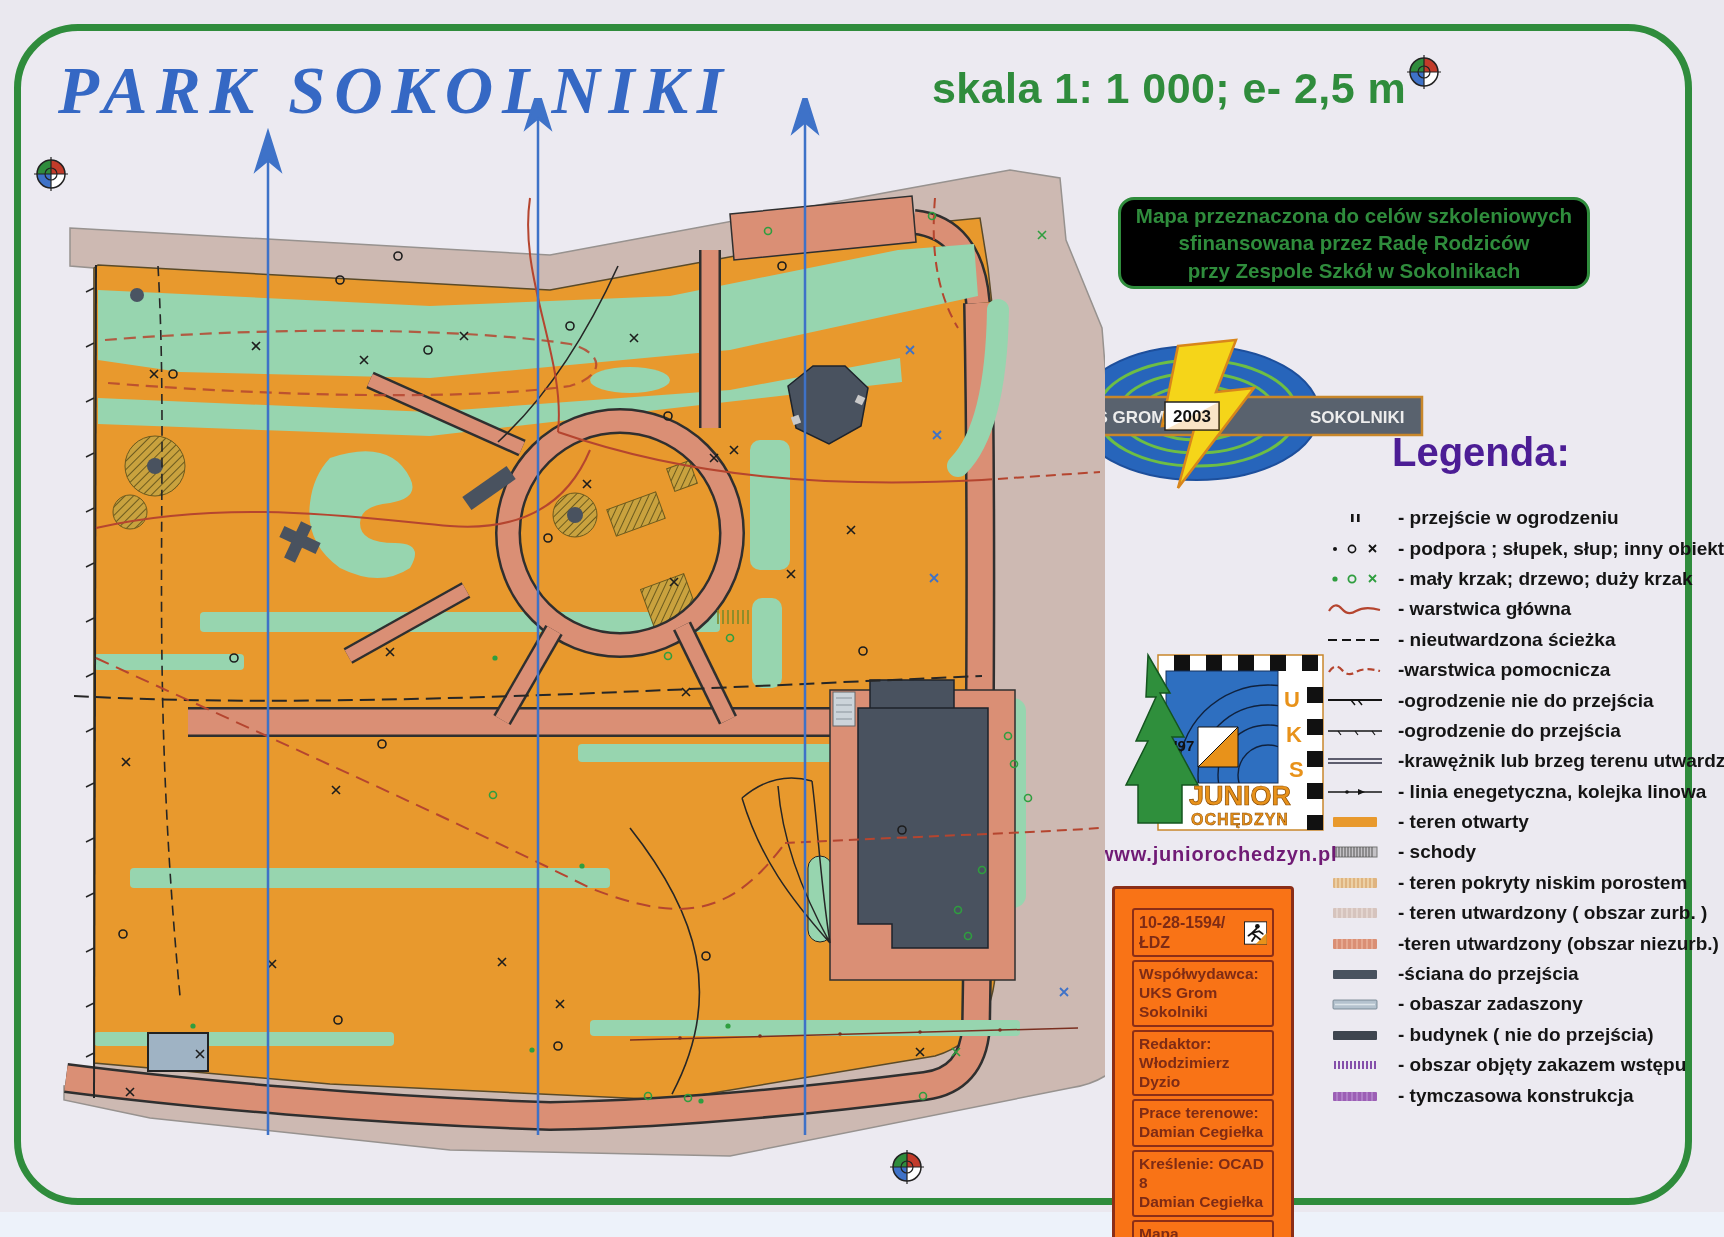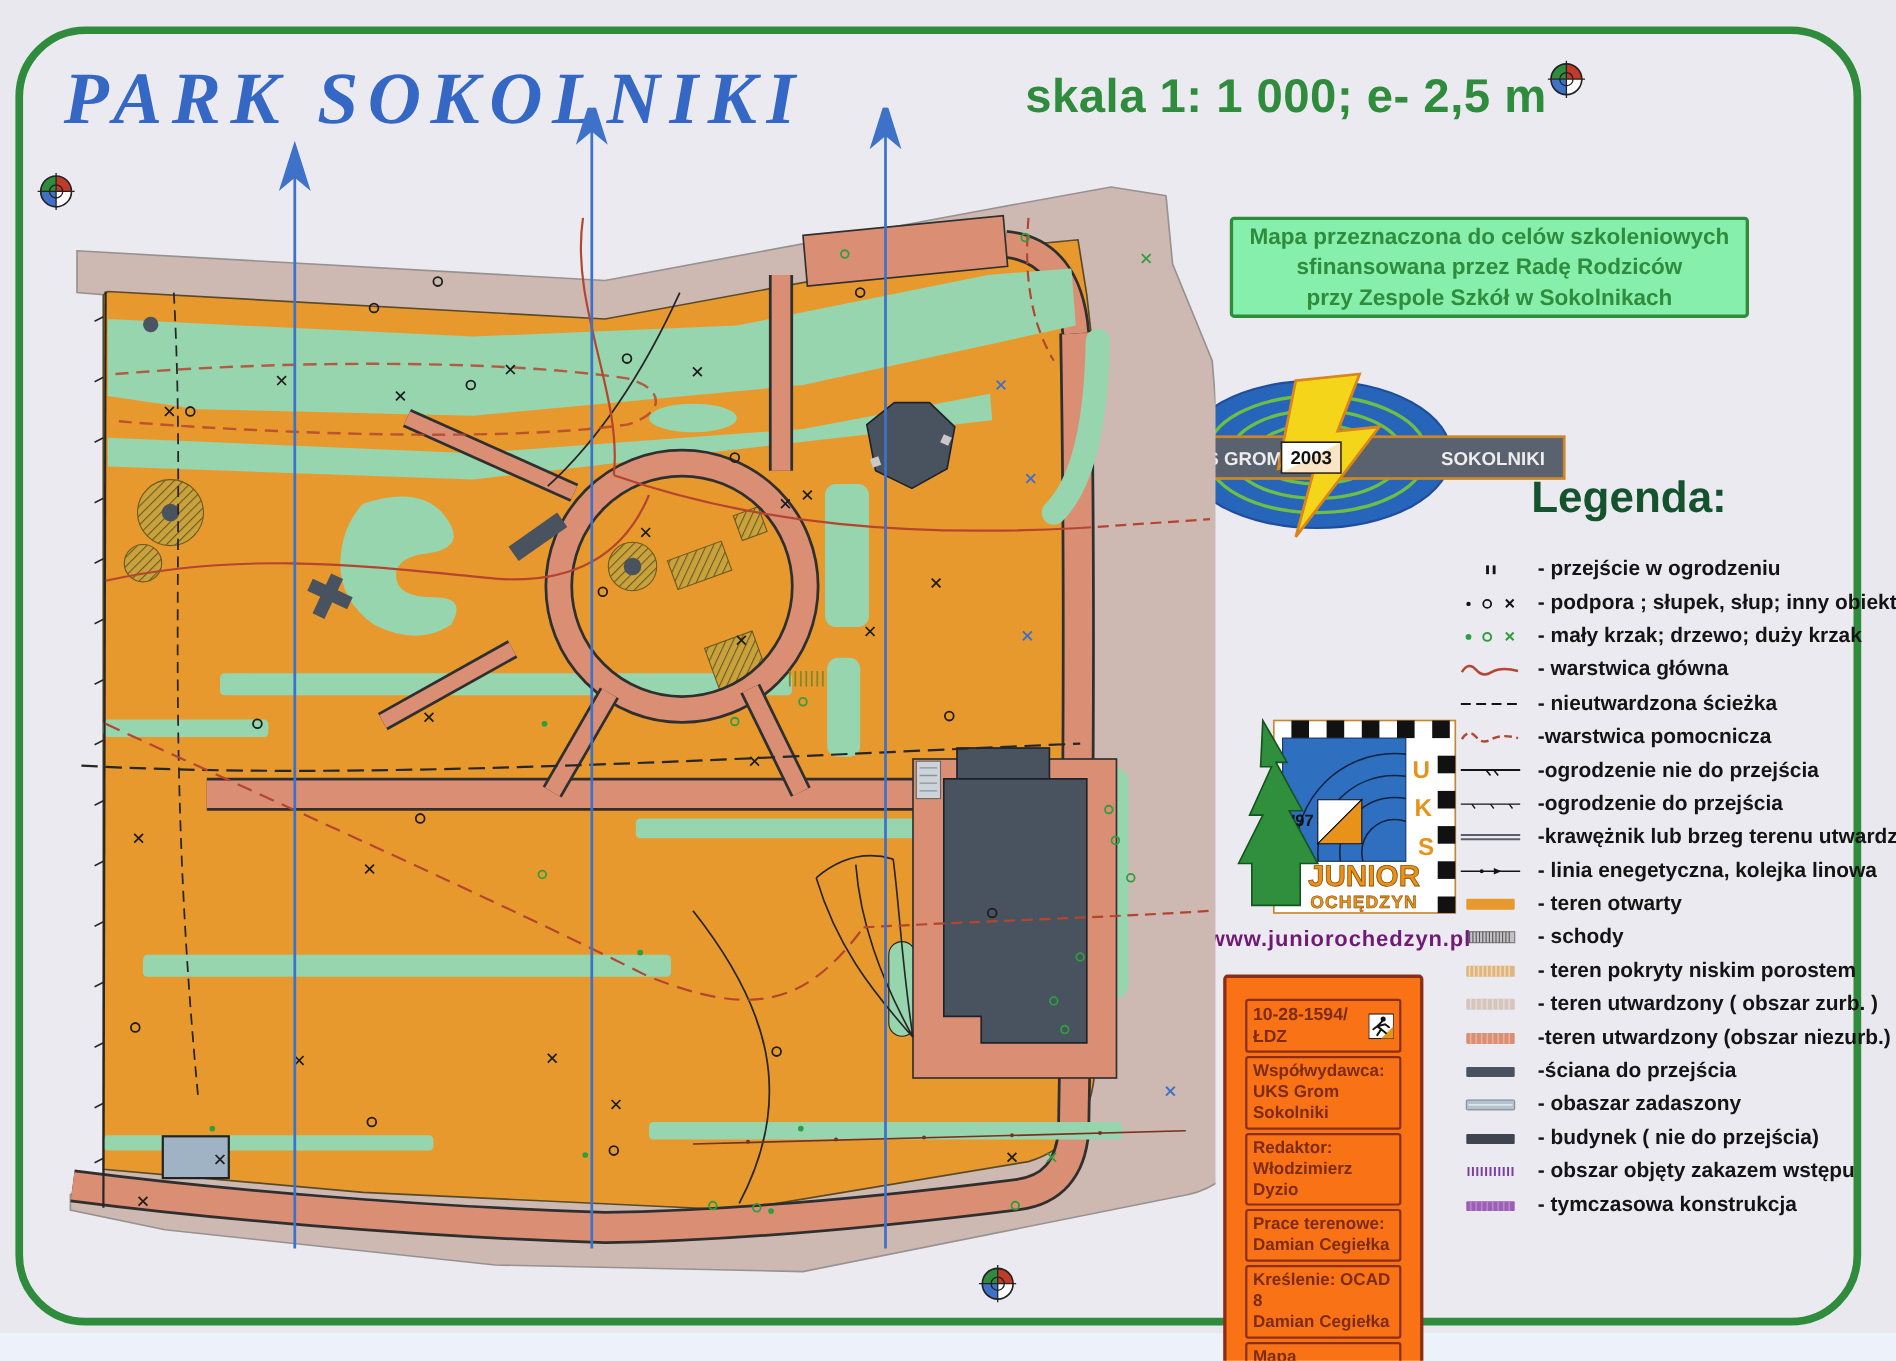--- a/index.html
+++ b/index.html
@@ -16,29 +16,29 @@
     position:absolute;left:58px;top:52px;width:880px;
     font-family:"Liberation Serif",serif;font-style:italic;font-weight:bold;
     font-size:67px;letter-spacing:0.13em;color:#3568C4;white-space:nowrap;
   }
   .scale-note{
     position:absolute;left:932px;top:64px;
     font-weight:bold;font-size:43px;color:#2F8C3C;white-space:nowrap;letter-spacing:0.01em;
   }
   .purpose-box{
     position:absolute;left:1118px;top:197px;width:466px;height:86px;
-    border:3px solid #2F8C3C;border-radius:4px;background:#86efac;
+    border:3px solid #2F8C3C;border-radius:16px;background:#000000;
     display:flex;align-items:center;justify-content:center;text-align:center;
     font-weight:bold;font-size:20.5px;color:#2F8C3C;line-height:1.32;white-space:pre-line;
   }
   .regmark{position:absolute;width:34px;height:34px;}
   .grom-logo{position:absolute;left:1058px;top:336px;width:368px;height:158px;}
   .legend-heading{
     position:absolute;left:1392px;top:430px;
-    font-weight:bold;font-size:40px;color:#14532d;
+    font-weight:bold;font-size:40px;color:#4c1d95;
   }
   .legend{position:absolute;left:1312px;top:503px;width:405px;}
   .lrow{display:flex;align-items:center;height:30.4px;}
   .lsymbox{flex:0 0 86px;display:flex;align-items:center;justify-content:center;}
   .llabel{font-weight:bold;font-size:19px;color:#141414;white-space:nowrap;}
   .junior-logo{position:absolute;left:1118px;top:645px;width:215px;height:192px;}
   .junior-url{
     position:absolute;left:1098px;top:843px;width:280px;
     font-weight:bold;font-size:20px;color:#701a75;letter-spacing:0.04em;
   }

